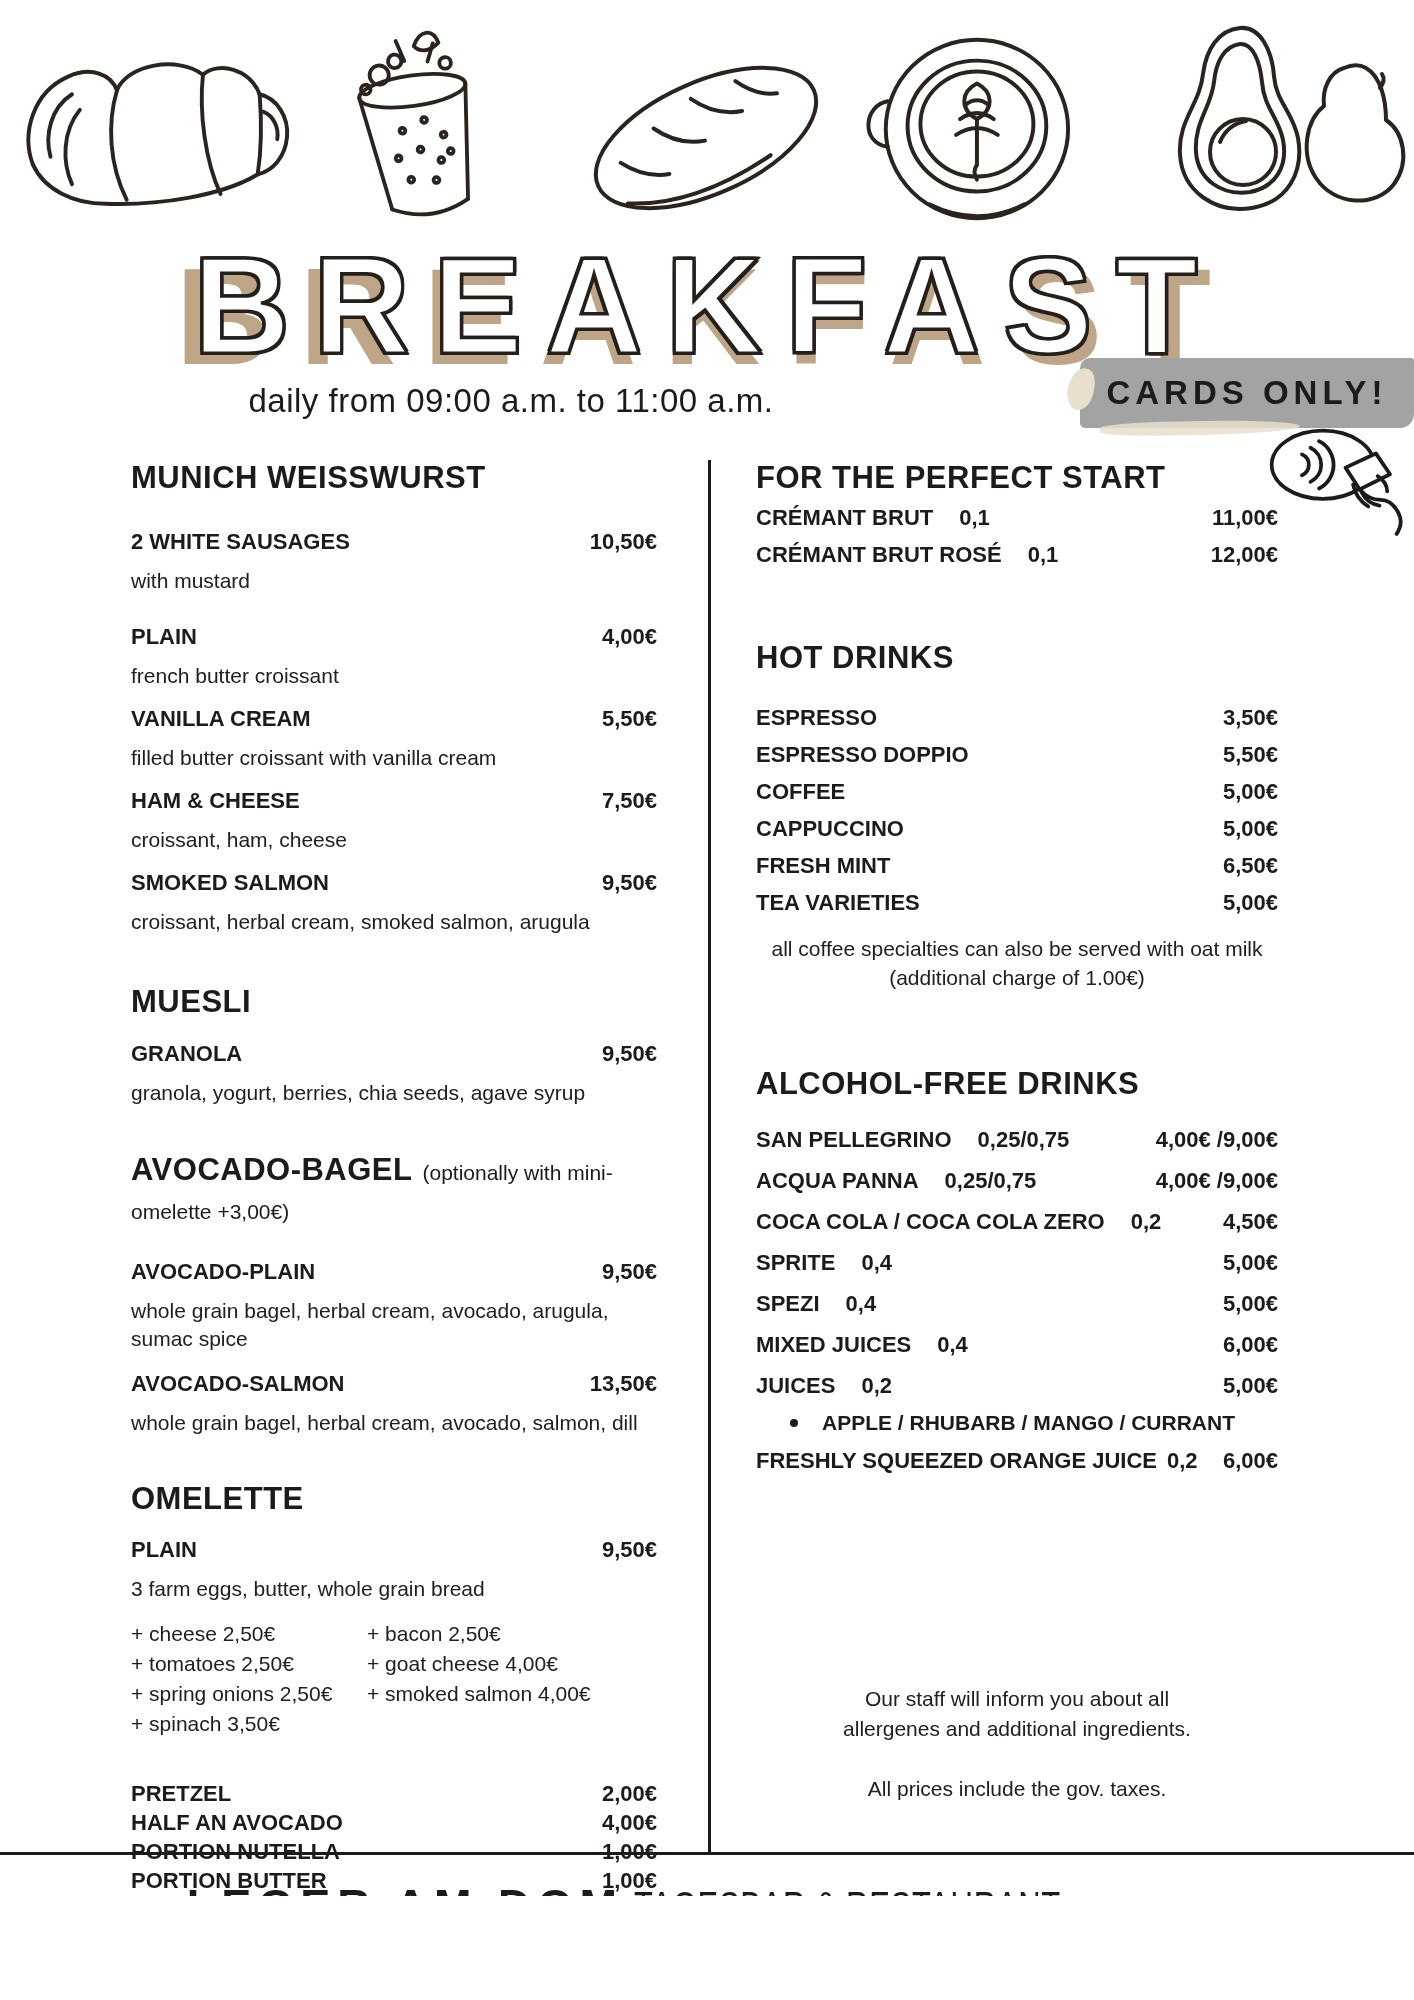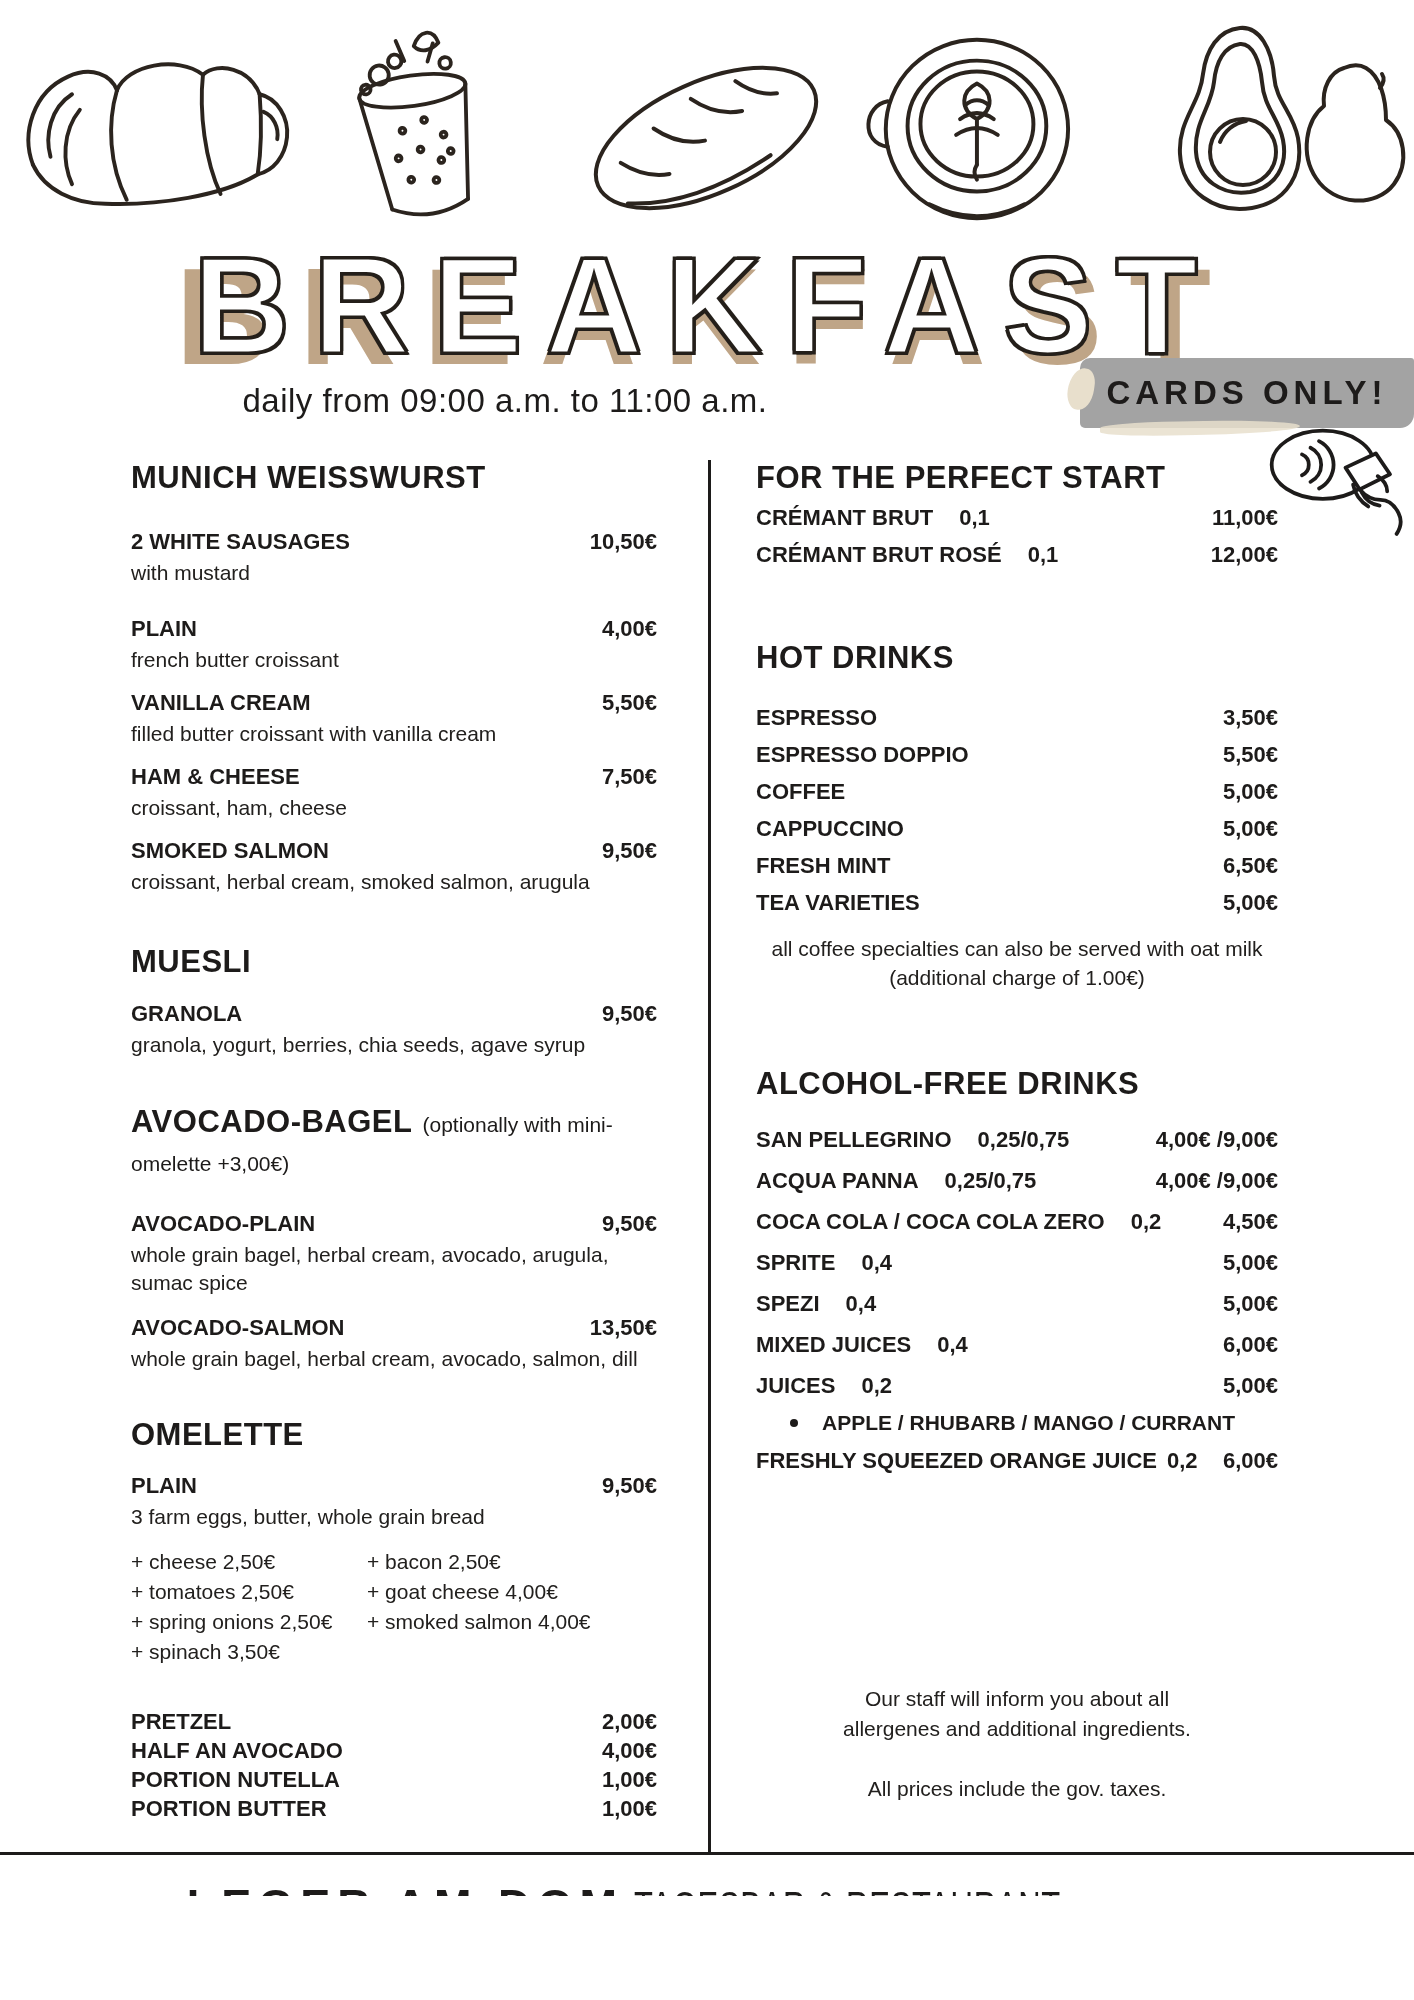--- a/index.html
+++ b/index.html
@@ -24,21 +24,21 @@
   }
   .title .shadow{
     position:absolute;left:0;right:0;top:11px;color:#bfa587;letter-spacing:28px;
   }
   .title .main{
     position:relative;color:#ffffff;
     -webkit-text-stroke:3px #241f1a;
     text-shadow:-2px -2px 0 #241f1a,2px -2px 0 #241f1a,-2px 2px 0 #241f1a,2px 2px 0 #241f1a;
   }
   .subtitle{
-    position:absolute;left:0;top:382px;width:1010px;text-align:center;
+    position:absolute;left:6px;top:382px;width:1010px;text-align:center;
     font-size:33px;font-weight:400;letter-spacing:0.5px;
   }
 
   
   .cards-badge{
     position:absolute;top:358px;right:0;width:334px;height:70px;
     background:#a3a3a3;border-radius:10px 3px 14px 5px;
     display:flex;align-items:center;justify-content:center;
   }
   .cards-badge::before{
@@ -61,21 +61,21 @@
   .col-right{left:756px;width:522px;}
 
   .sec-h{font-size:31px;font-weight:700;line-height:36px;letter-spacing:0.5px;}
   .sec-h .h-note{font-size:21px;font-weight:400;letter-spacing:0;margin-left:10px;}
   .mt-sec{margin-top:42px;}
   .row{display:flex;align-items:baseline;margin-top:14px;}
   .row .name{font-size:22px;font-weight:700;line-height:30px;}
   .row .size{font-size:22px;font-weight:700;line-height:30px;margin-left:26px;}
   .row .size.tight{margin-left:10px;}
   .row .price{margin-left:auto;font-size:22px;font-weight:700;line-height:30px;white-space:nowrap;}
-  .desc{font-size:21px;font-weight:400;line-height:28px;margin-top:2px;color:#22201e;}
+  .desc{font-size:21px;font-weight:400;line-height:28px;margin-top:10px;color:#22201e;}
 
   
   .addons{display:flex;margin-top:16px;}
   .addon-col1{width:236px;}
   .addon{font-size:21px;line-height:30px;color:#22201e;}
 
   
   .extras{margin-top:40px;}
   .xrow{display:flex;align-items:baseline;}
   .xrow .name{font-size:22px;font-weight:700;line-height:29px;text-align:right;}

